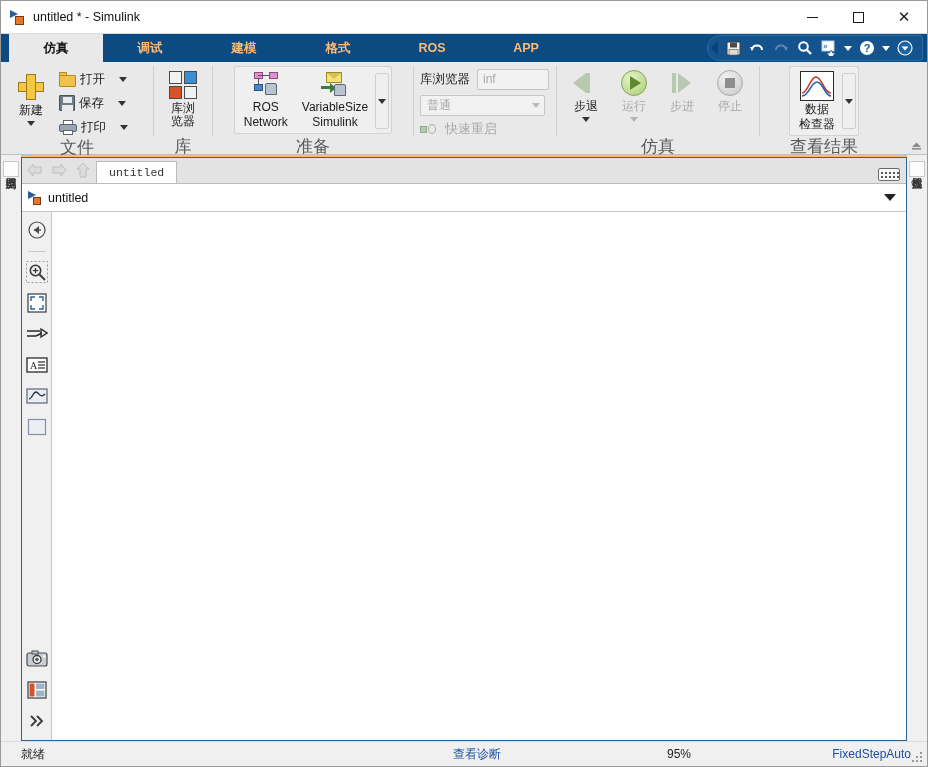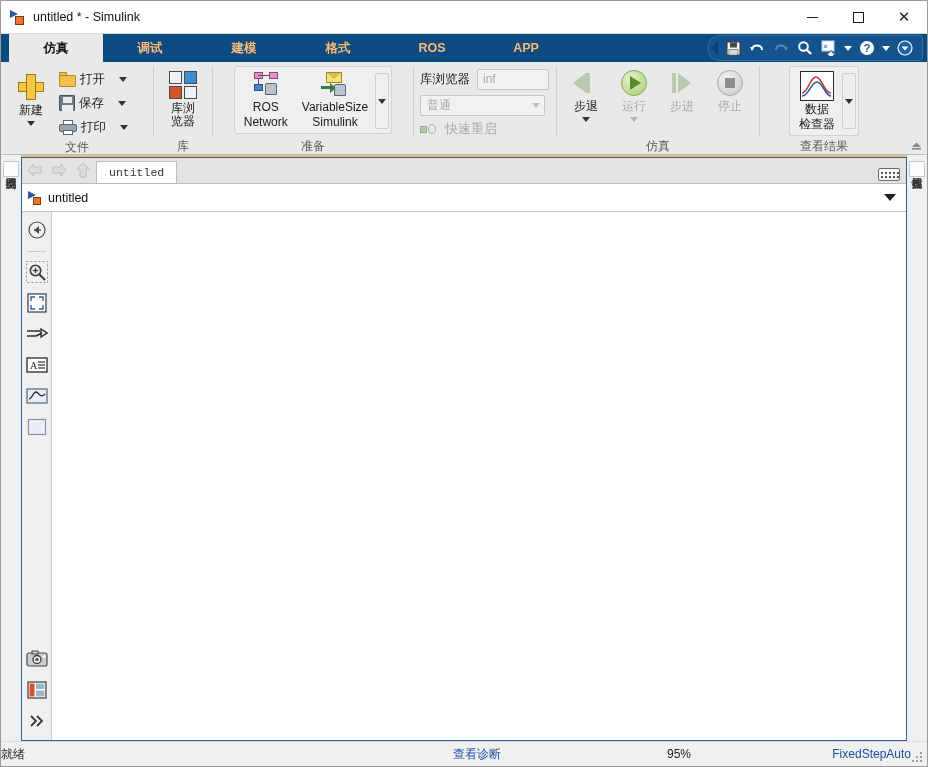--- a/index.html
+++ b/index.html
@@ -71,21 +71,21 @@
 
   
   .ribbon{
     height:93px; min-height:93px; background:#e9e9e9;
     display:flex; align-items:stretch; position:relative;
     border-bottom:1px solid #c0c0c0;
   }
   .rgroup{ display:flex; flex-direction:column; position:relative; }
   .rgroup-body{ flex:1; display:flex; align-items:flex-start; padding:4px 6px 0 6px; }
   .rgroup-label{
-    height:16px; font-size:12px; color:#5a5a5a; text-align:left;
+    height:16px; font-size:17px; color:#5a5a5a; text-align:left;
     display:flex; align-items:center; justify-content:center;
   }
   .rsep{ width:1px; background:#cfcfcf; margin:4px 0 18px 0; }
 
   .bigbtn{
     display:flex; flex-direction:column; align-items:center; justify-content:flex-start;
     padding:2px 7px; min-width:48px; cursor:default;
   }
   .bigbtn .lbl{ font-size:12px; color:#1a1a1a; text-align:center; line-height:13px; margin-top:2px;}
   .bigbtn .lbl.dis{ color:#a8a8a8; }
@@ -242,21 +242,21 @@
   .ltool{ width:24px; height:24px; margin-bottom:7px; display:flex; align-items:center; justify-content:center; position:relative; }
   .ltool-sep{ width:18px; height:1px; background:#c9c9c9; margin:2px 0 8px 0; }
   .ltool-spacer{ flex:1; }
 
   .canvas{ flex:1; background:#ffffff; position:relative; }
 
   .statusbar{
     height:25px; min-height:25px; background:#f0f0f0; display:flex; align-items:center;
     position:relative; font-size:12px; color:#222; border-top:1px solid #dcdcdc;
   }
-  .sb-ready{ padding-left:0; }
+  .sb-ready{ padding-left:20px; }
   .sb-diag{ position:absolute; left:452px; color:#1a4fa0; }
   .sb-zoom{ position:absolute; left:666px; color:#222; }
   .sb-solver{ position:absolute; right:16px; color:#1a4fa0; }
   .sb-grip{ position:absolute; right:3px; bottom:2px; width:12px; height:12px; }
   .sb-grip i{ position:absolute; width:2px;height:2px; background:#9a9a9a; }
 
   .watermark{
     position:absolute; right:12px; bottom:14px; font-size:19px; color:#d9d9d9;
     pointer-events:none; white-space:nowrap; letter-spacing:1px;
   }

